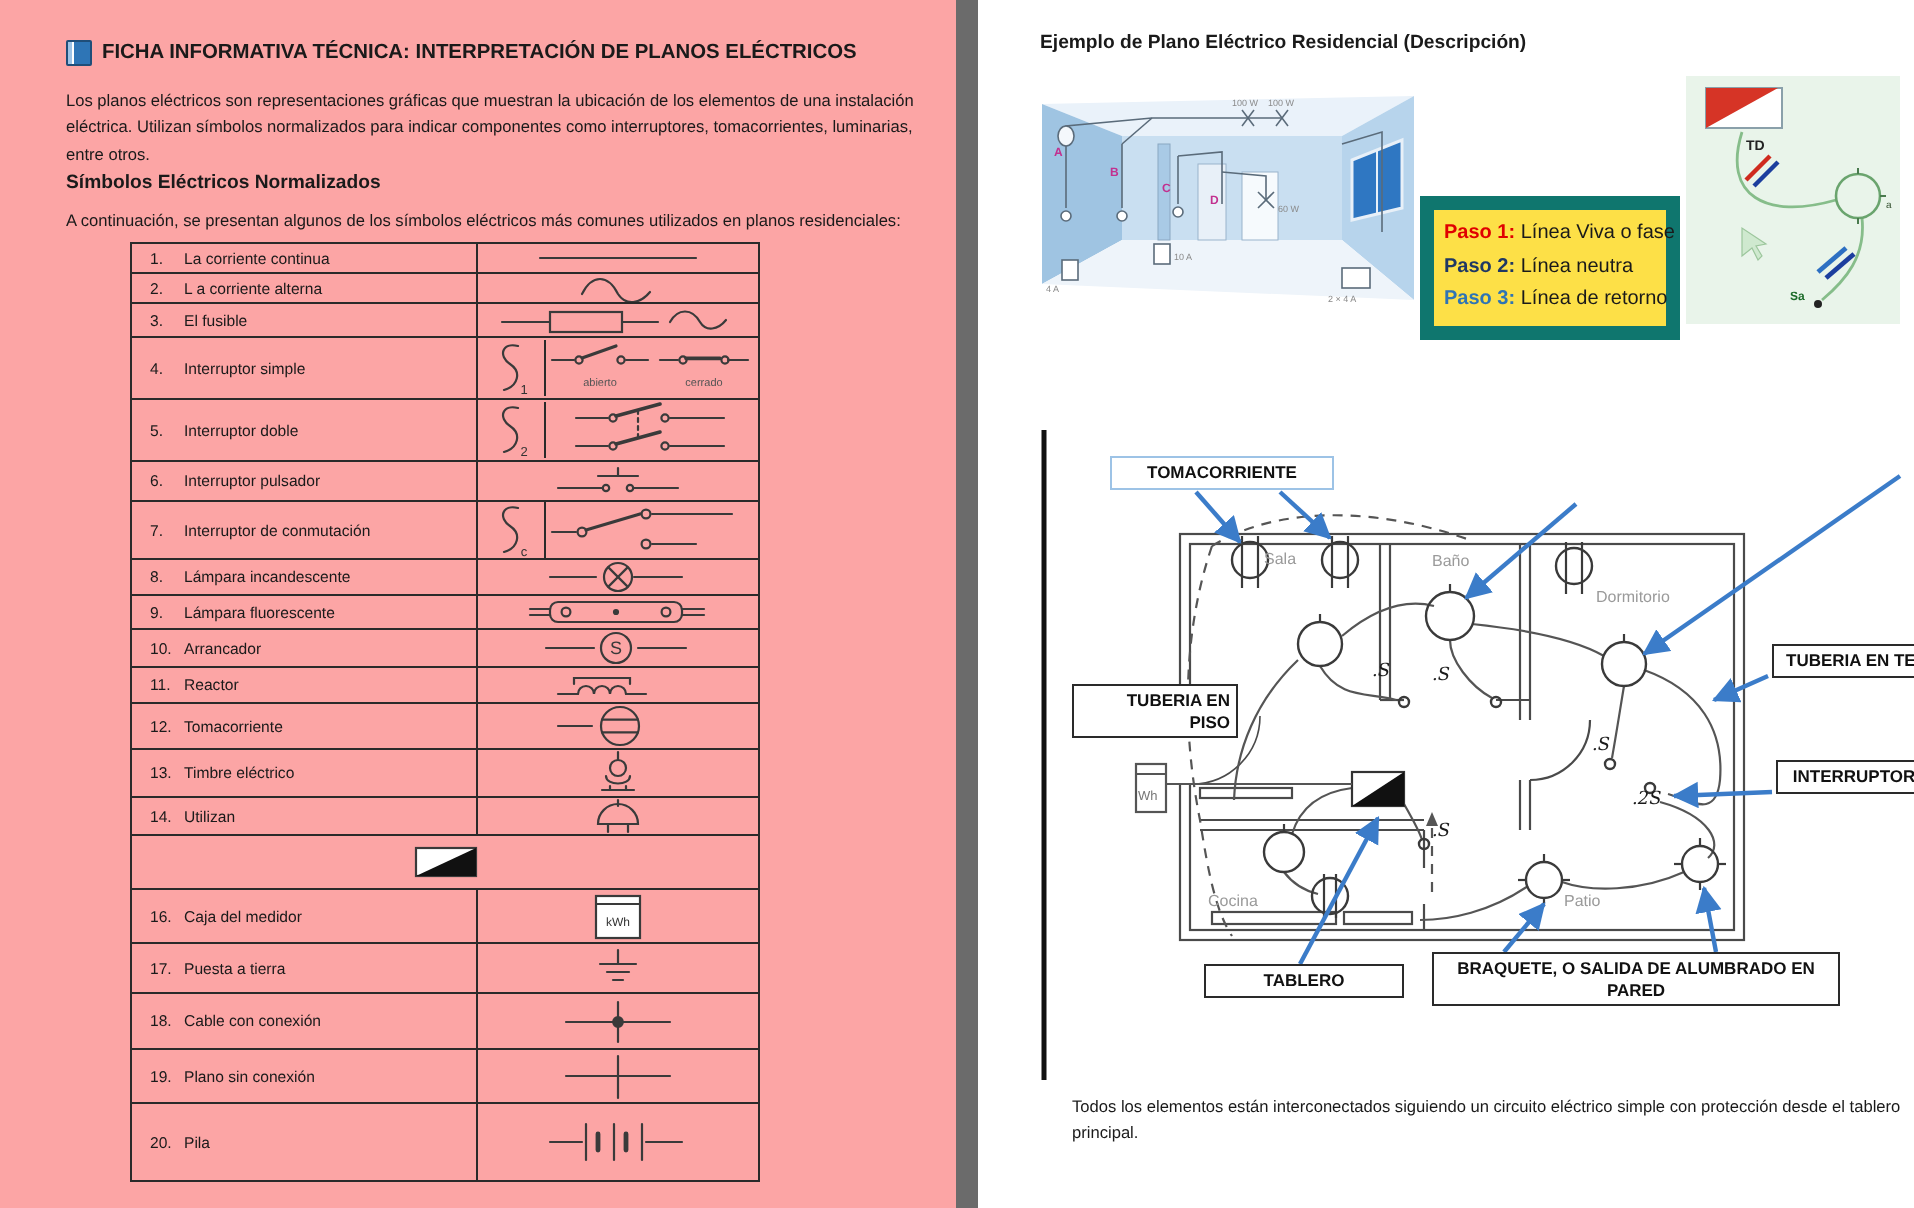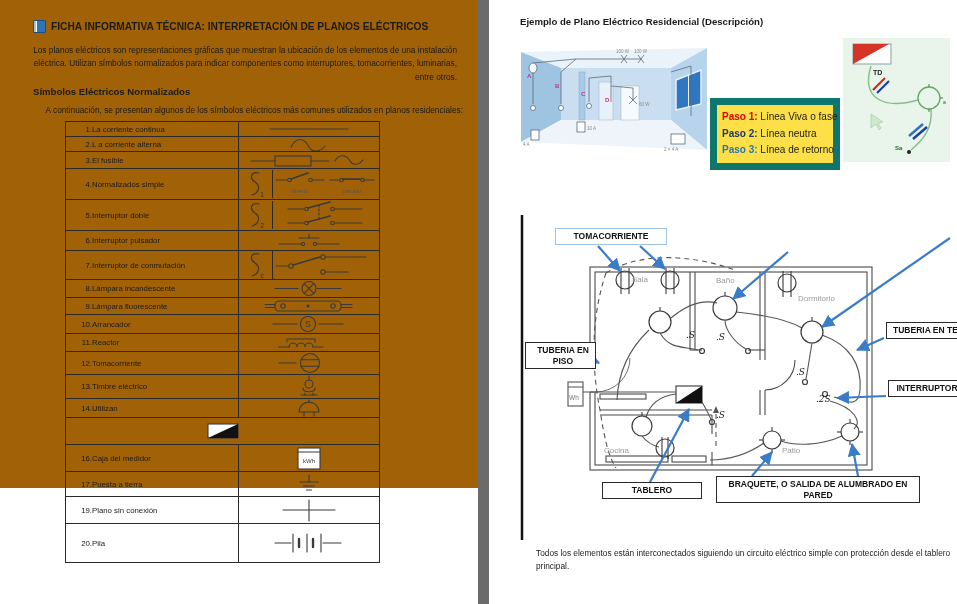--- a/index.html
+++ b/index.html
@@ -1,20 +1,20 @@
 <!DOCTYPE html>
 <html><head>
 <meta charset="utf-8">
 <style>
   html,body{margin:0;padding:0;background:#e9e9e9;}
   #stage{position:relative;width:957px;height:604px;background:#fff;overflow:hidden;
          font-family:"Liberation Sans",sans-serif;color:#1a1a1a;}
   .abs{position:absolute;}
   
-  #page-left{left:0;top:0;width:478px;height:488px;background:#a16207;text-align:right;}
+  #page-left{left:0;top:0;width:478px;height:604px;background:#fca5a5;}
   #divider{left:478px;top:0;width:11px;height:604px;background:#6b6b6b;}
   #page-right{left:489px;top:0;width:468px;height:604px;background:#fff;overflow:hidden;}
   
   .doc-title{left:33px;top:20px;font-size:10.2px;font-weight:bold;display:flex;align-items:center;gap:5px;white-space:nowrap;}
   .book-icon{width:11px;height:11px;border:1px solid #1f4e79;border-radius:1px;
     background:linear-gradient(90deg,#9dc3e6 0 2px,#ffffff 2px 3px,#2e75b6 3px);}
   .intro{left:33px;top:44px;width:424px;font-size:8.3px;line-height:1.6;}
   .sec-title{left:33px;top:86px;font-size:9.6px;font-weight:bold;}
   .sec-lead{left:33px;top:105px;width:430px;font-size:8.3px;}
   #sym-table{left:65px;top:121px;width:313px;border:1px solid #2a2a2a;}
@@ -103,21 +103,21 @@
               <rect x="26" y="3" width="36" height="10"></rect>
               <line x1="62" y1="8" x2="80" y2="8"></line>
               <path d="M86,8 C90,1 97,1 101,8 C104,13 110,12 114,7"></path>
             </svg>
           </div>
       </div>
 
       <div class="trow" style="height:30px">
         <div class="tlabel">
             <span class="tnum">4.</span>
-            <span>Normalizados simple</span>
+            <span>Interruptor simple</span>
           </div>
         <div class="tsym split">
           <div class="sc1">
               <svg width="24" height="28">
                 <path d="M15,3 C7,1 5,8 11,12 C17,16 15,23 8,25"></path>
                 <text class="sub" x="18" y="27">1</text>
               </svg>
             </div>
           <div class="sc2">
               <svg width="104" height="26">
@@ -354,20 +354,33 @@
         <div class="tsym">
             <svg width="30" height="22">
               <line x1="15" y1="2" x2="15" y2="9"></line>
               <line x1="6" y1="9" x2="24" y2="9"></line>
               <line x1="9.5" y1="13" x2="20.5" y2="13"></line>
               <line x1="12.5" y1="17" x2="17.5" y2="17"></line>
             </svg>
           </div>
       </div>
 
+      <div class="trow" style="height:27px">
+        <div class="tlabel">
+            <span class="tnum">18.</span>
+            <span>Cable con conexión</span>
+          </div>
+        <div class="tsym">
+            <svg width="60" height="26">
+              <line x1="4" y1="13" x2="56" y2="13"></line>
+              <line x1="30" y1="3" x2="30" y2="23"></line>
+              <circle class="dotf" cx="30" cy="13" r="2.4"></circle>
+            </svg>
+          </div>
+      </div>
 
       <div class="trow" style="height:26px">
         <div class="tlabel">
             <span class="tnum">19.</span>
             <span>Plano sin conexión</span>
           </div>
         <div class="tsym">
             <svg width="60" height="25">
               <line x1="4" y1="12" x2="56" y2="12"></line>
               <line x1="30" y1="2" x2="30" y2="23"></line>
@@ -597,21 +610,21 @@
           <path d="M62,144 L79,153" marker-end="url(#arrB)"></path>
           <path d="M364,128 L337,140" marker-end="url(#arrB)"></path>
           <path d="M366,186 L317,188" marker-end="url(#arrB)"></path>
           <path d="M130,272 L169,199" marker-end="url(#arrB)"></path>
           <path d="M232,266 L252,242" marker-end="url(#arrB)"></path>
           <path d="M338,266 L332,234" marker-end="url(#arrB)"></path>
         </g>
       </svg>
 
       <div class="callout" style="left:35px;top:18px;width:104px;border-color:#9DC3E6">TOMACORRIENTE</div>
-      <div class="callout" style="left:5px;top:132px;width:58px;text-align:center;padding-left:8px">TUBERIA EN PISO</div>
+      <div class="callout" style="left:16px;top:132px;width:58px;text-align:right;padding-left:20px">TUBERIA EN PISO</div>
       <div class="callout" style="left:366px;top:112px;width:100px;text-align:left;padding-left:6px">TUBERIA EN TECHO</div>
       <div class="callout" style="left:368px;top:170px;width:70px;word-break:break-all">INTERRUPTOR</div>
       <div class="callout" style="left:82px;top:272px;width:92px">TABLERO</div>
       <div class="callout" style="left:196px;top:266px;width:196px">BRAQUETE, O SALIDA DE ALUMBRADO EN PARED</div>
     </div>
 
     <div class="abs r-footer">Todos los elementos están interconectados siguiendo un circuito eléctrico simple con protección desde el tablero principal.</div>
   </div>
 
 </div>

